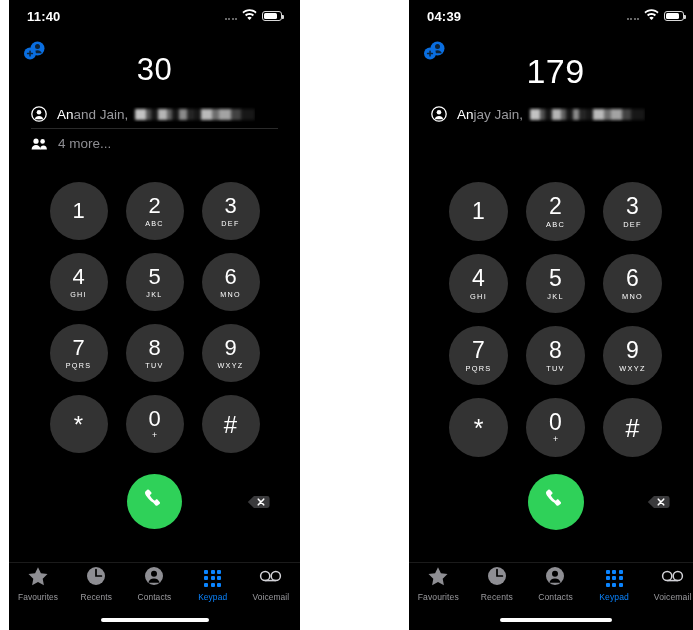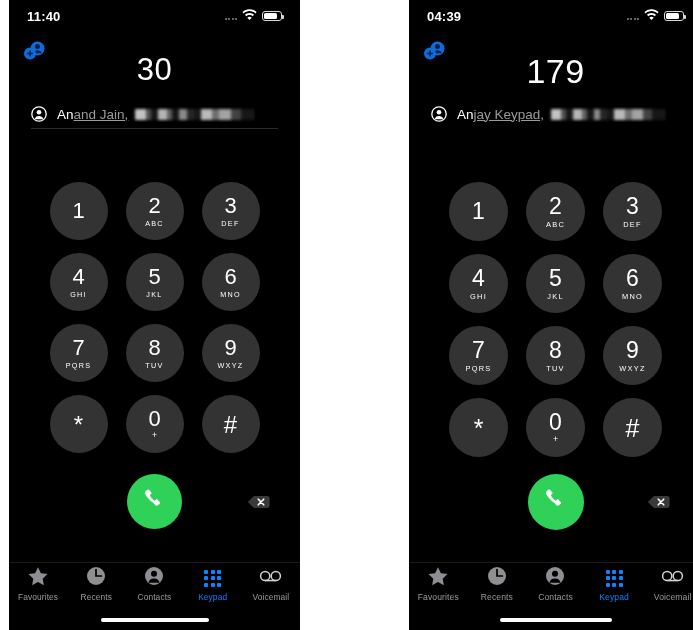--- a/index.html
+++ b/index.html
@@ -67,21 +67,21 @@
     display:flex;align-items:center;gap:10px;
     height:28px;
   }
   .srow.divider{border-bottom:1px solid #2a2a2a;}
   .srow .sicon{flex:0 0 auto;display:flex;align-items:center;justify-content:center;}
   .srow .stext{
     font-size:13.5px;color:#8e8e93;white-space:nowrap;overflow:hidden;
     display:flex;align-items:center;gap:0;
   }
   .stext .match{color:#ffffff;}
-  .stext .rest{color:#9a9a9e;text-decoration:underline;}
+  .stext .rest{color:#9a9a9e;}
   .blur{
     display:inline-block;height:11px;margin-left:7px;
     background:
       linear-gradient(90deg,
         #d9d9d9 0 9%, #5a5a5a 9% 13%, #1a1a1a 13% 19%,
         #c9c9c9 19% 27%, #6a6a6a 27% 31%, #1a1a1a 31% 37%,
         #9a9a9a 37% 43%, #2a2a2a 43% 49%,
         #1a1a1a 49% 55%,
         #cfcfcf 55% 64%, #7a7a7a 64% 70%, #b5b5b5 70% 80%, #4a4a4a 80% 88%, #1a1a1a 88% 100%);
     filter:blur(1.4px);
@@ -180,20 +180,31 @@
               <circle cx="8" cy="6.3" r="2.3" fill="#ffffff"></circle>
               <path d="M3.7 13.2a4.5 4.5 0 0 1 8.6 0z" fill="#ffffff"></path>
             </svg>
           </span>
           <span class="stext">
             <span class="match">An</span>
             <span class="rest">and Jain,</span>
             <span class="blur" style="width:120px"></span>
           </span>
         </div>
+        <div class="srow">
+          <span class="sicon">
+            <svg width="17" height="15" viewBox="0 0 17 15">
+              <circle cx="5.0" cy="5.2" r="2.6" fill="#ffffff"></circle>
+              <circle cx="11.6" cy="5.4" r="2.3" fill="#ffffff"></circle>
+              <path d="M0.6 13.4c0-2.6 2.0-4.3 4.4-4.3s4.4 1.7 4.4 4.3z" fill="#ffffff"></path>
+              <path d="M9.0 13.4c0-2.4 1.5-4.0 3.5-4.0s3.4 1.6 3.4 4.0z" fill="#ffffff"></path>
+            </svg>
+          </span>
+          <span class="more-text">4 more...</span>
+        </div>
       </div>
       <div class="keypad" style="top:182px;row-gap:13px">
         <div class="krow" style="column-gap:18px">
           <div class="key" style="width:58px;height:58px">
             <span class="digit" style="font-size:22px;">1</span>
           </div>
           <div class="key" style="width:58px;height:58px">
             <span class="digit" style="font-size:22px;">2</span>
             <span class="letters" style="font-size:7.2px;letter-spacing:1.3px;margin-top:3px">ABC</span>
           </div>
@@ -346,21 +357,21 @@
         <div class="srow">
           <span class="sicon">
             <svg width="16" height="16" viewBox="0 0 16 16">
               <circle cx="8" cy="8" r="7.2" fill="none" stroke="#ffffff" stroke-width="1.3"></circle>
               <circle cx="8" cy="6.3" r="2.3" fill="#ffffff"></circle>
               <path d="M3.7 13.2a4.5 4.5 0 0 1 8.6 0z" fill="#ffffff"></path>
             </svg>
           </span>
           <span class="stext">
             <span class="match">An</span>
-            <span class="rest">jay Keypad,</span>
+            <span class="rest">jay Jain,</span>
             <span class="blur" style="width:115px"></span>
           </span>
         </div>
       </div>
       <div class="keypad" style="top:182px;row-gap:13px">
         <div class="krow" style="column-gap:18px">
           <div class="key" style="width:59px;height:59px">
             <span class="digit" style="font-size:23px;">1</span>
           </div>
           <div class="key" style="width:59px;height:59px">

